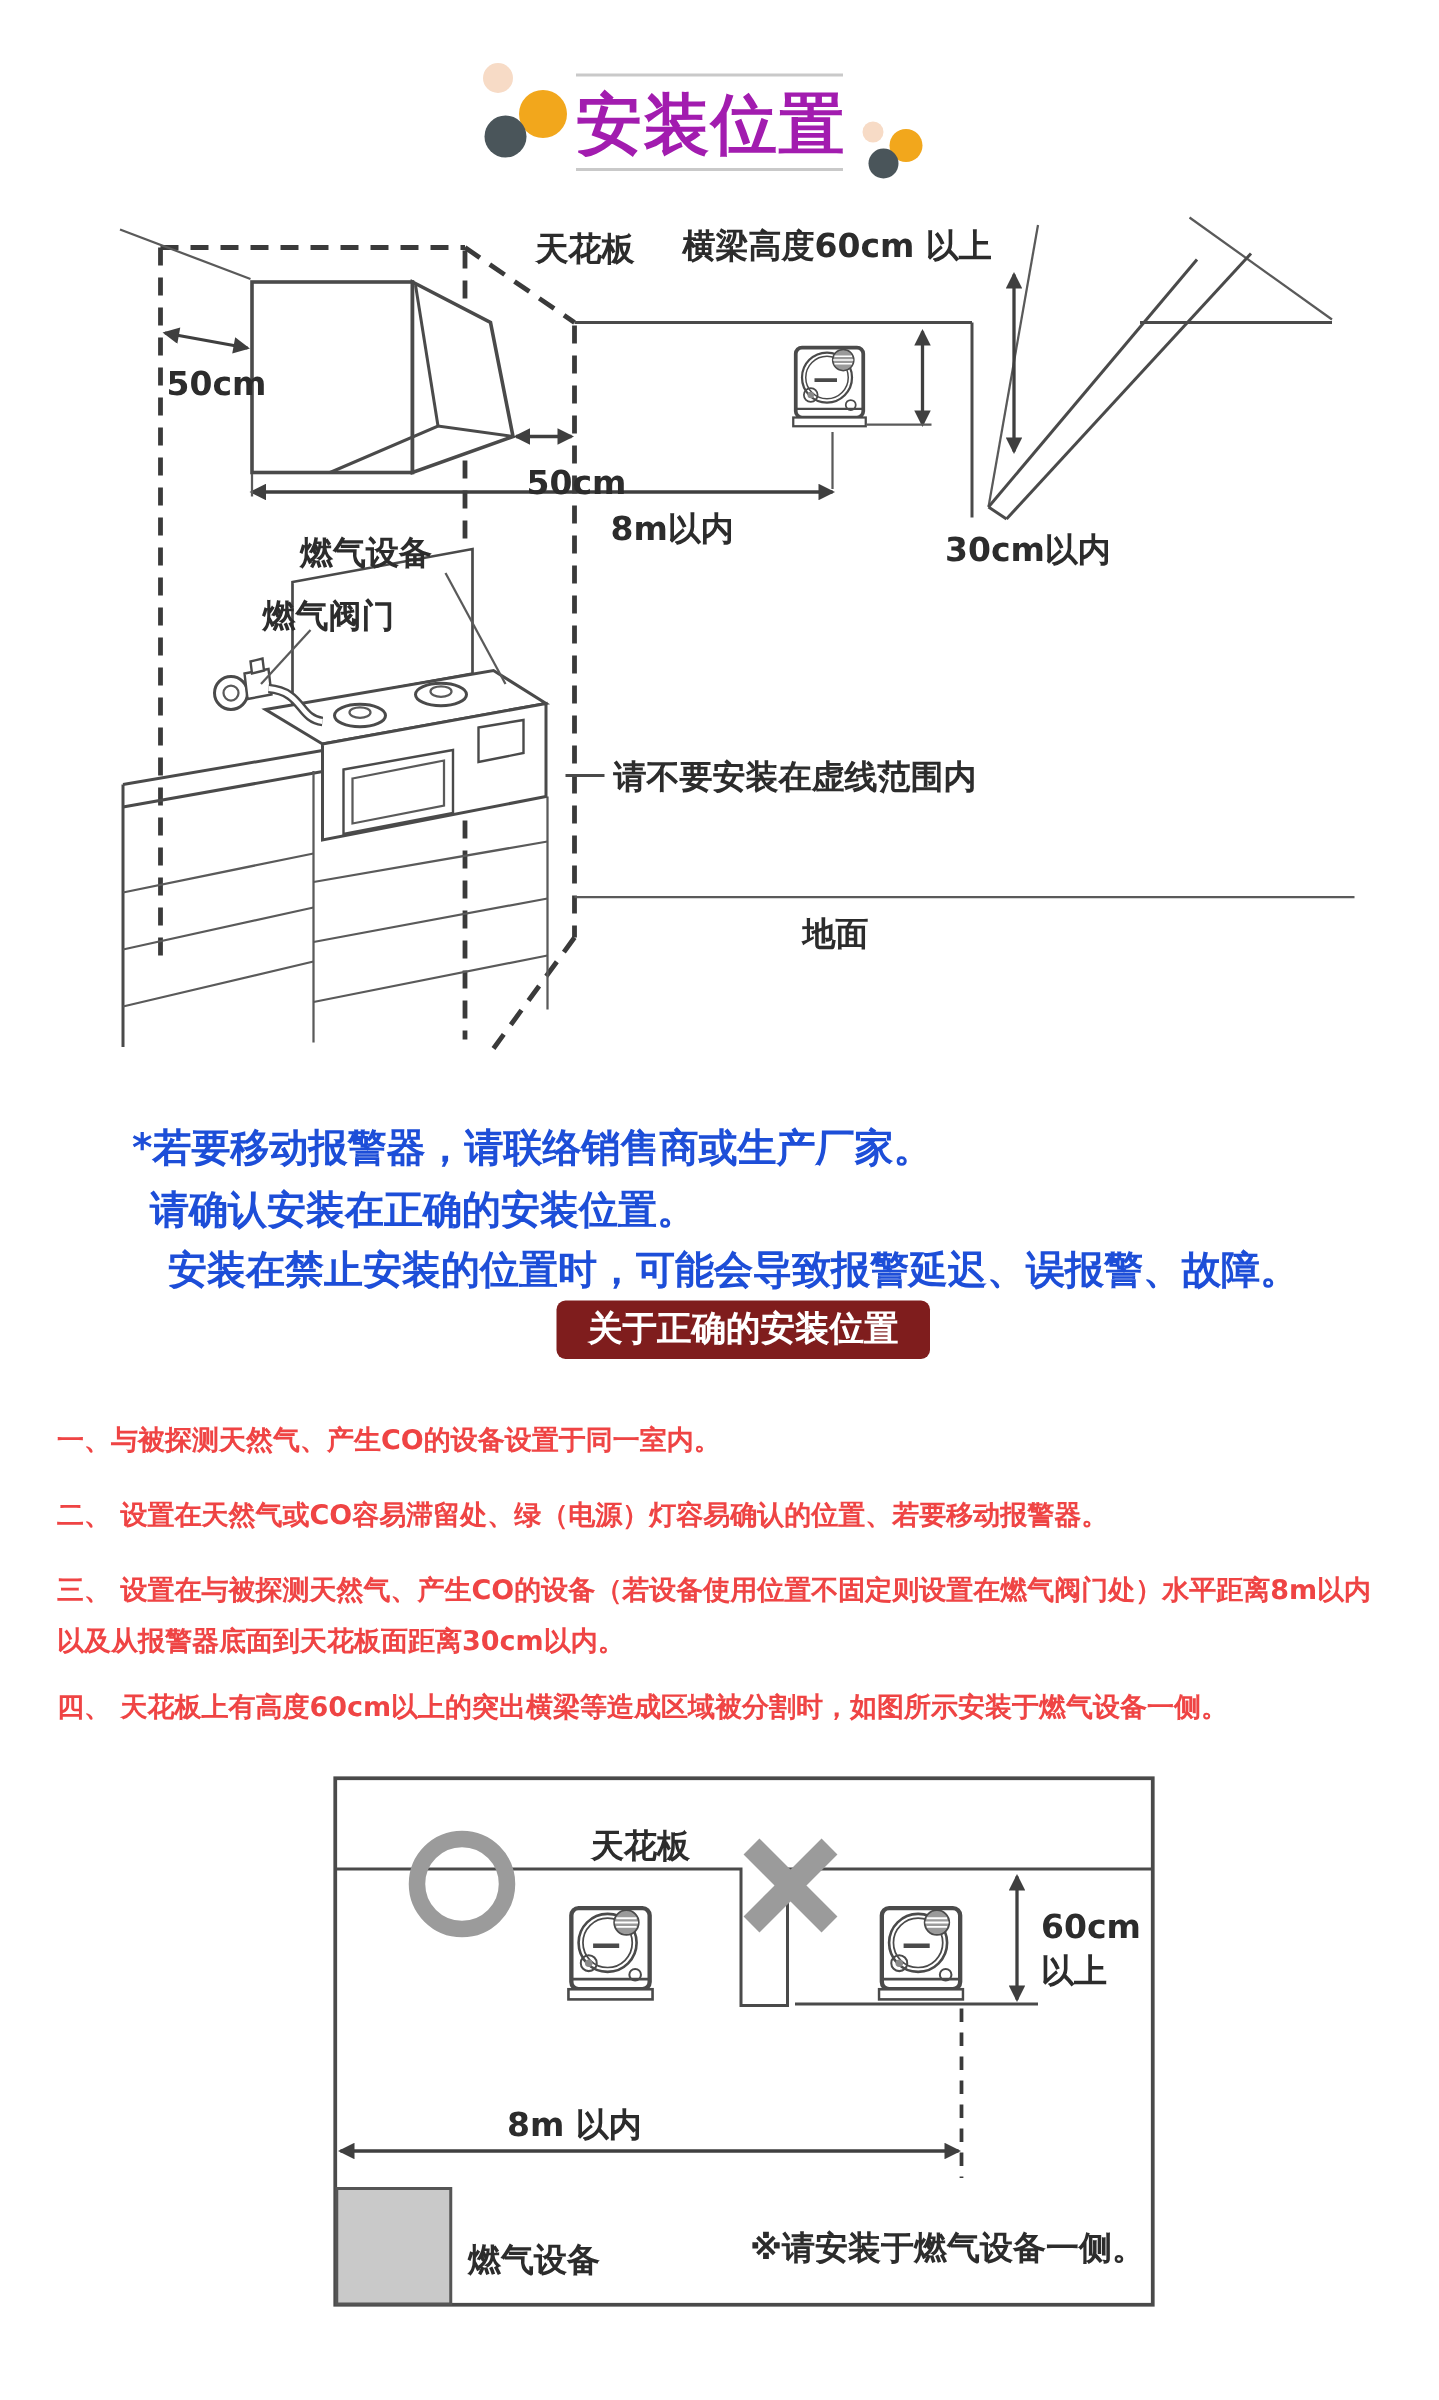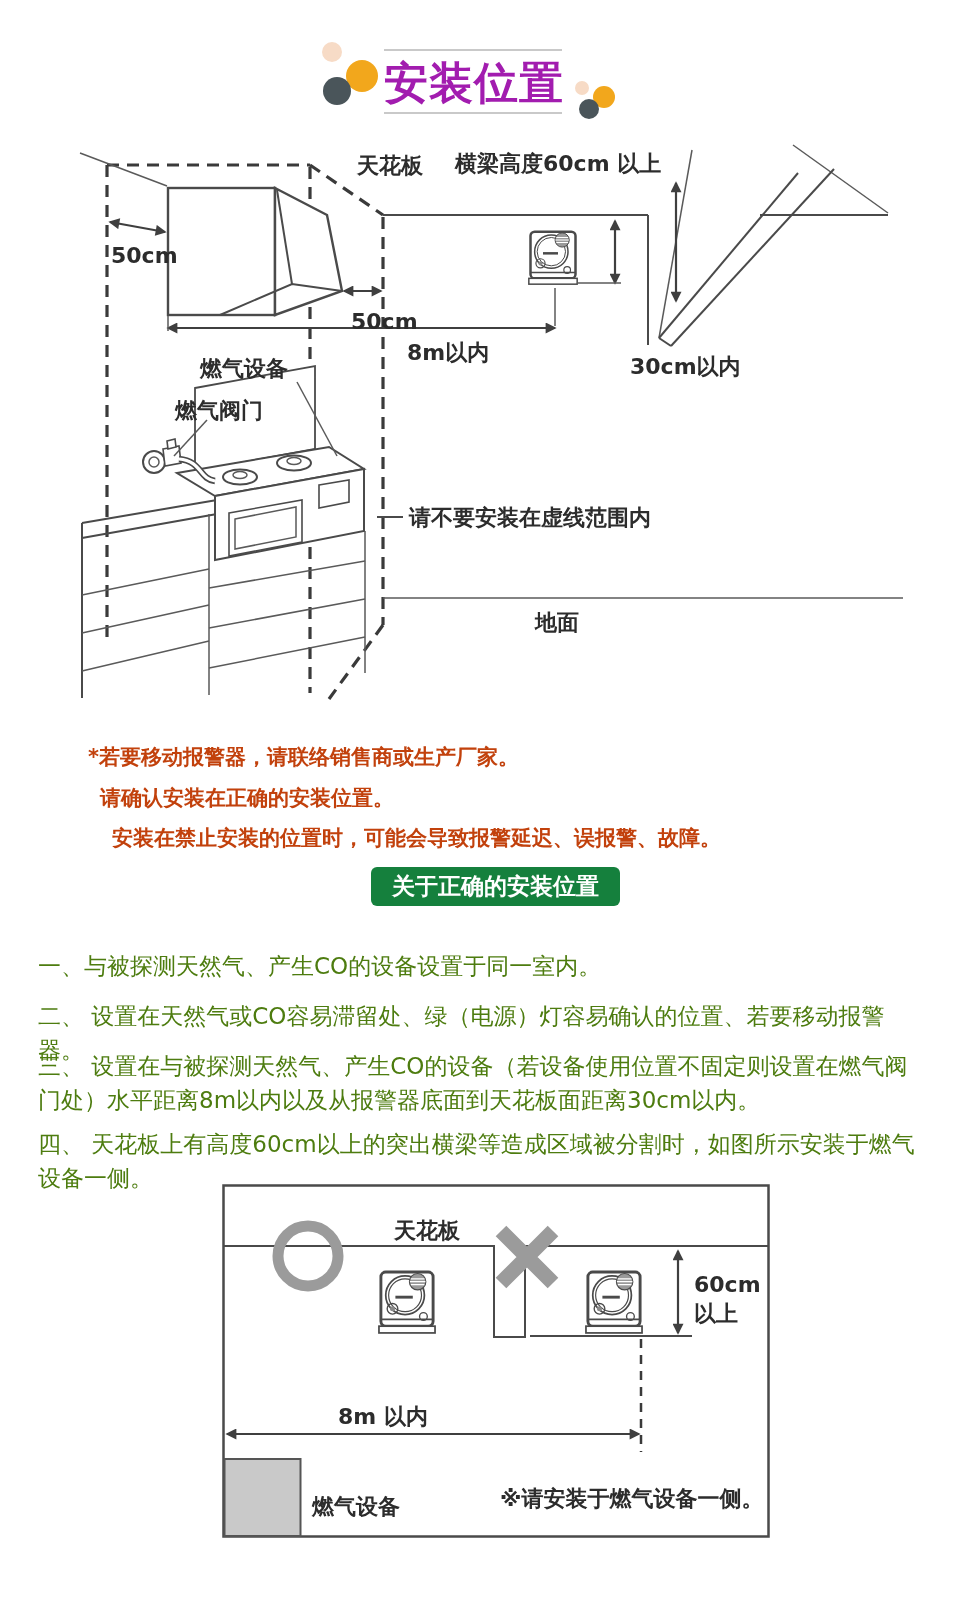--- a/index.html
+++ b/index.html
@@ -3,25 +3,25 @@
 <meta charset="utf-8">
 <style>
   html,body{margin:0;padding:0;background:#fff;}
   body{width:959px;height:1600px;position:relative;overflow:hidden;
        font-family:"DejaVu Sans","Liberation Sans",sans-serif;color:#2b2b2b;}
   .abs{position:absolute;}
   .circle{position:absolute;border-radius:50%;}
   .title-rule{position:absolute;left:384px;width:178px;height:2px;background:#c9c9c9;}
   .page-title{position:absolute;left:378px;top:54px;width:192px;margin:0;
               font-size:44px;font-weight:900;letter-spacing:1px;color:#a21caf;text-align:center;}
-  .note{position:absolute;font-size:21px;font-weight:600;color:#c2410c;white-space:nowrap;}
+  .note{position:absolute;font-size:26px;font-weight:600;color:#1d4ed8;white-space:nowrap;}
   .badge{position:absolute;left:371px;top:867px;height:39px;line-height:39px;padding:0 21px;
-         border-radius:6px;color:#fff;font-size:23px;font-weight:600;background:#15803d;}
-  .rule-item{position:absolute;left:38px;width:884px;font-size:23px;font-weight:400;
-             line-height:34px;color:#4d7c0f;}
+         border-radius:6px;color:#fff;font-size:23px;font-weight:600;background:#7f1d1d;}
+  .rule-item{position:absolute;left:38px;width:884px;font-size:18px;font-weight:700;
+             line-height:34px;color:#ef4444;}
   svg text{font-family:"DejaVu Sans","Liberation Sans",sans-serif;fill:#2c2c2c;
            font-size:22px;font-weight:600;}
   svg .ln{stroke:#4a4a4a;stroke-width:2;fill:none;}
   svg .thin{stroke:#5a5a5a;stroke-width:1.5;fill:none;}
   svg .dash{stroke:#3a3a3a;stroke-width:3.2;fill:none;stroke-dasharray:12 8;}
   svg .arr{stroke:#3f3f3f;stroke-width:2.2;fill:none;}
   svg .wht{fill:#ffffff;}
 </style>
 </head>
 <body>

